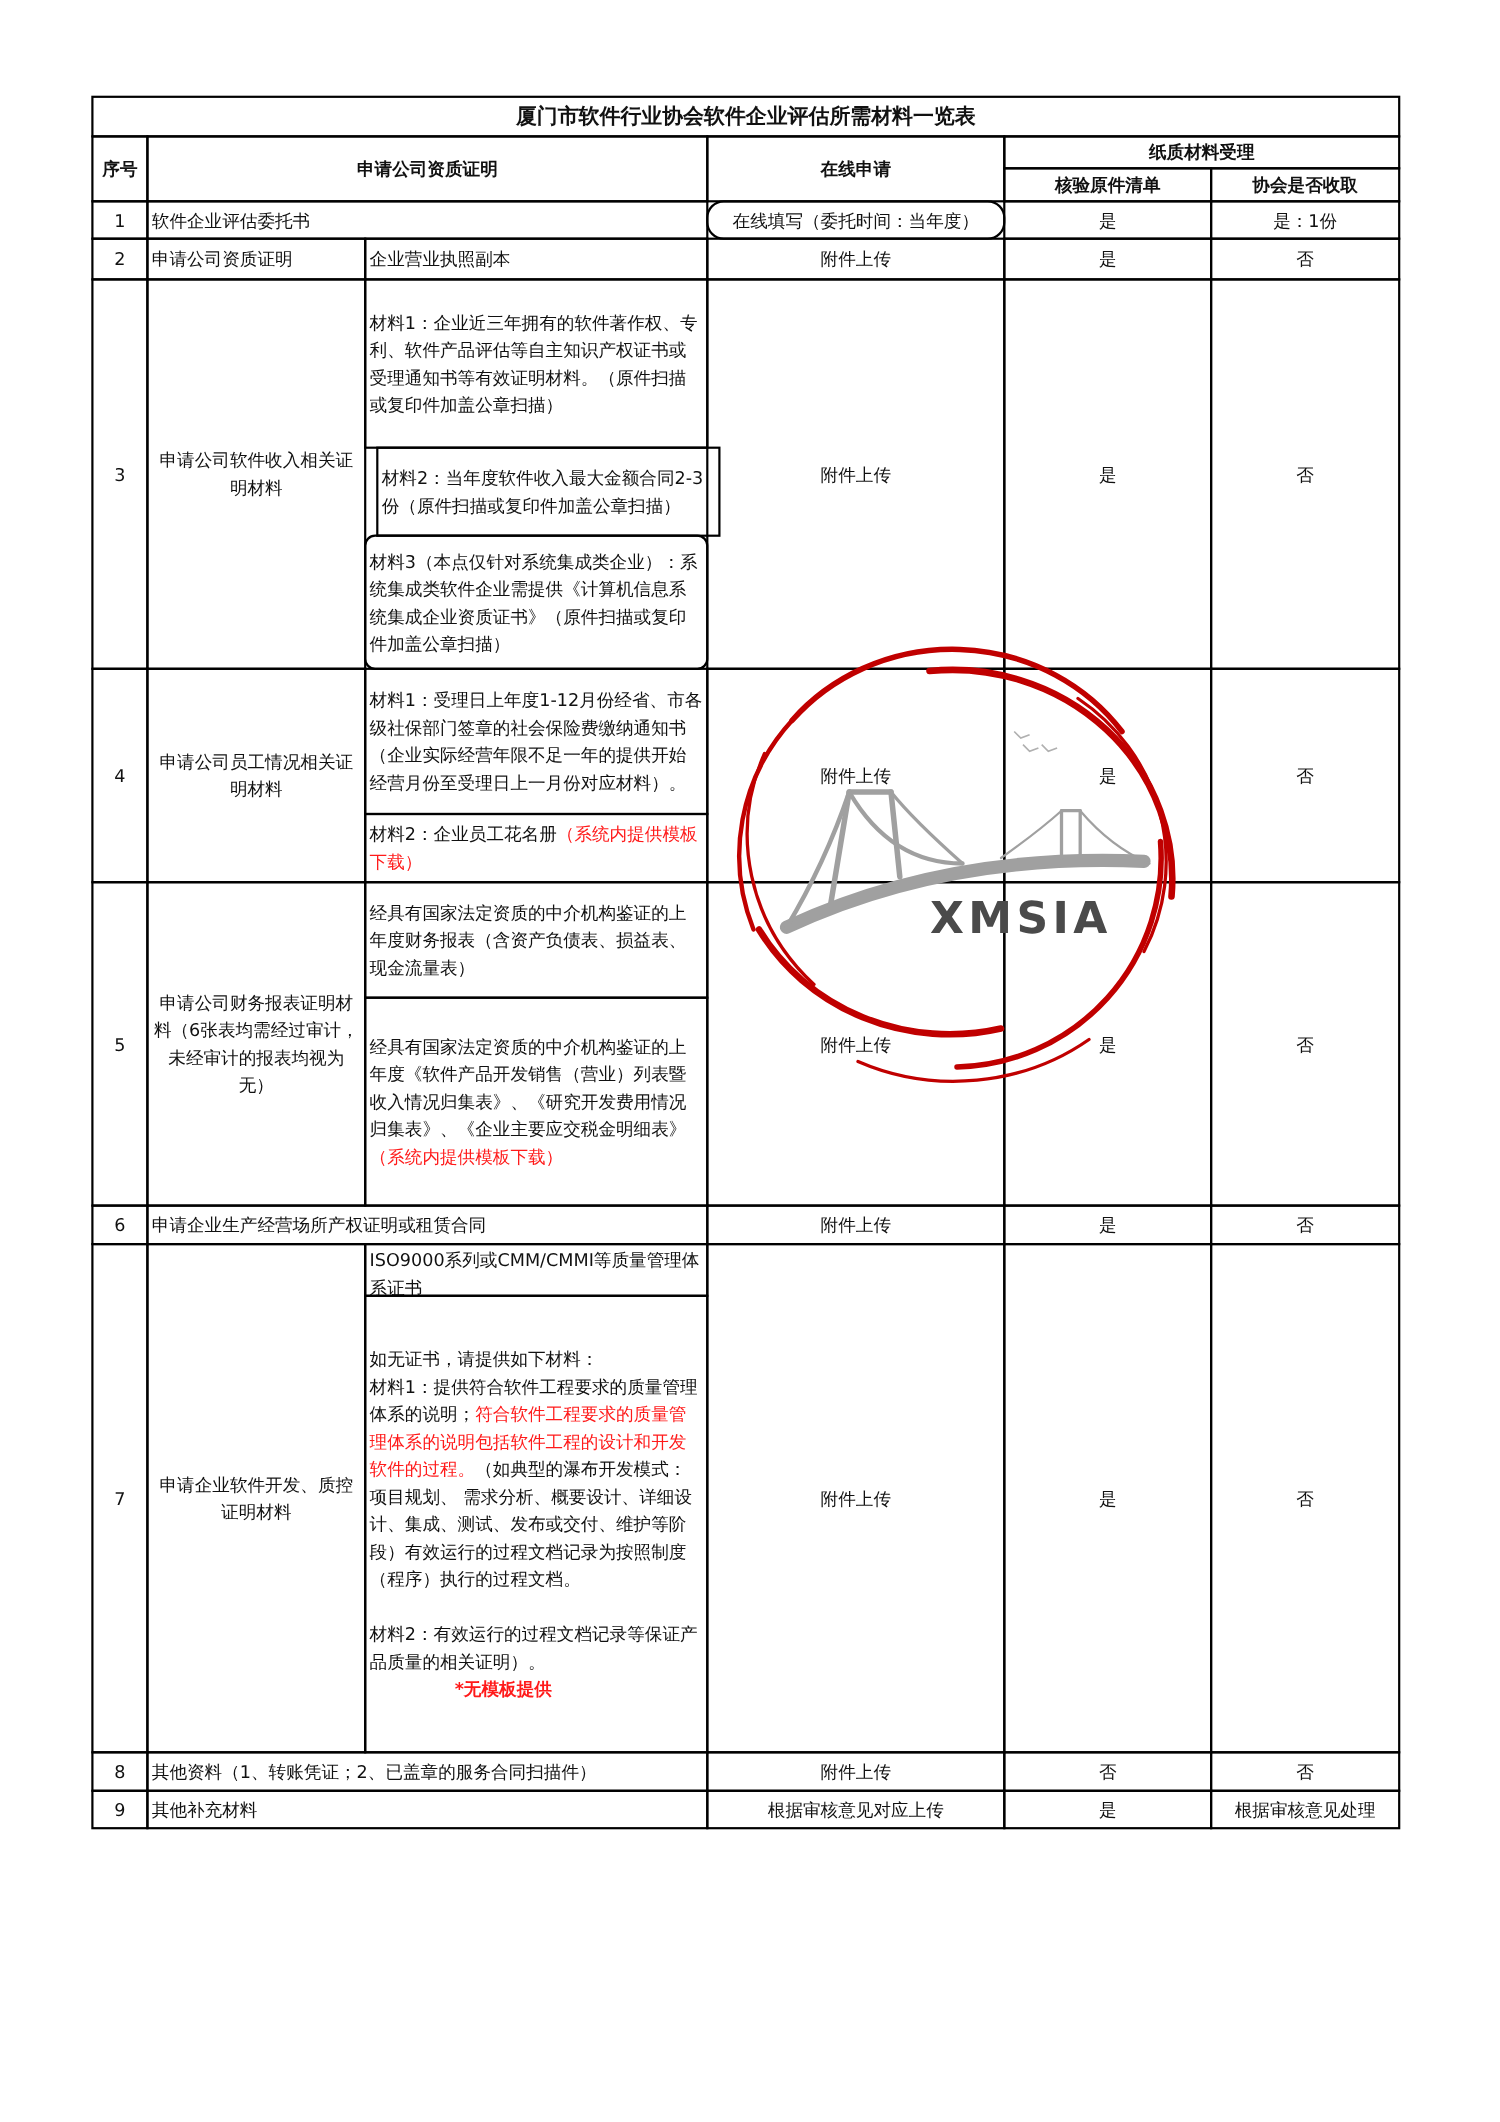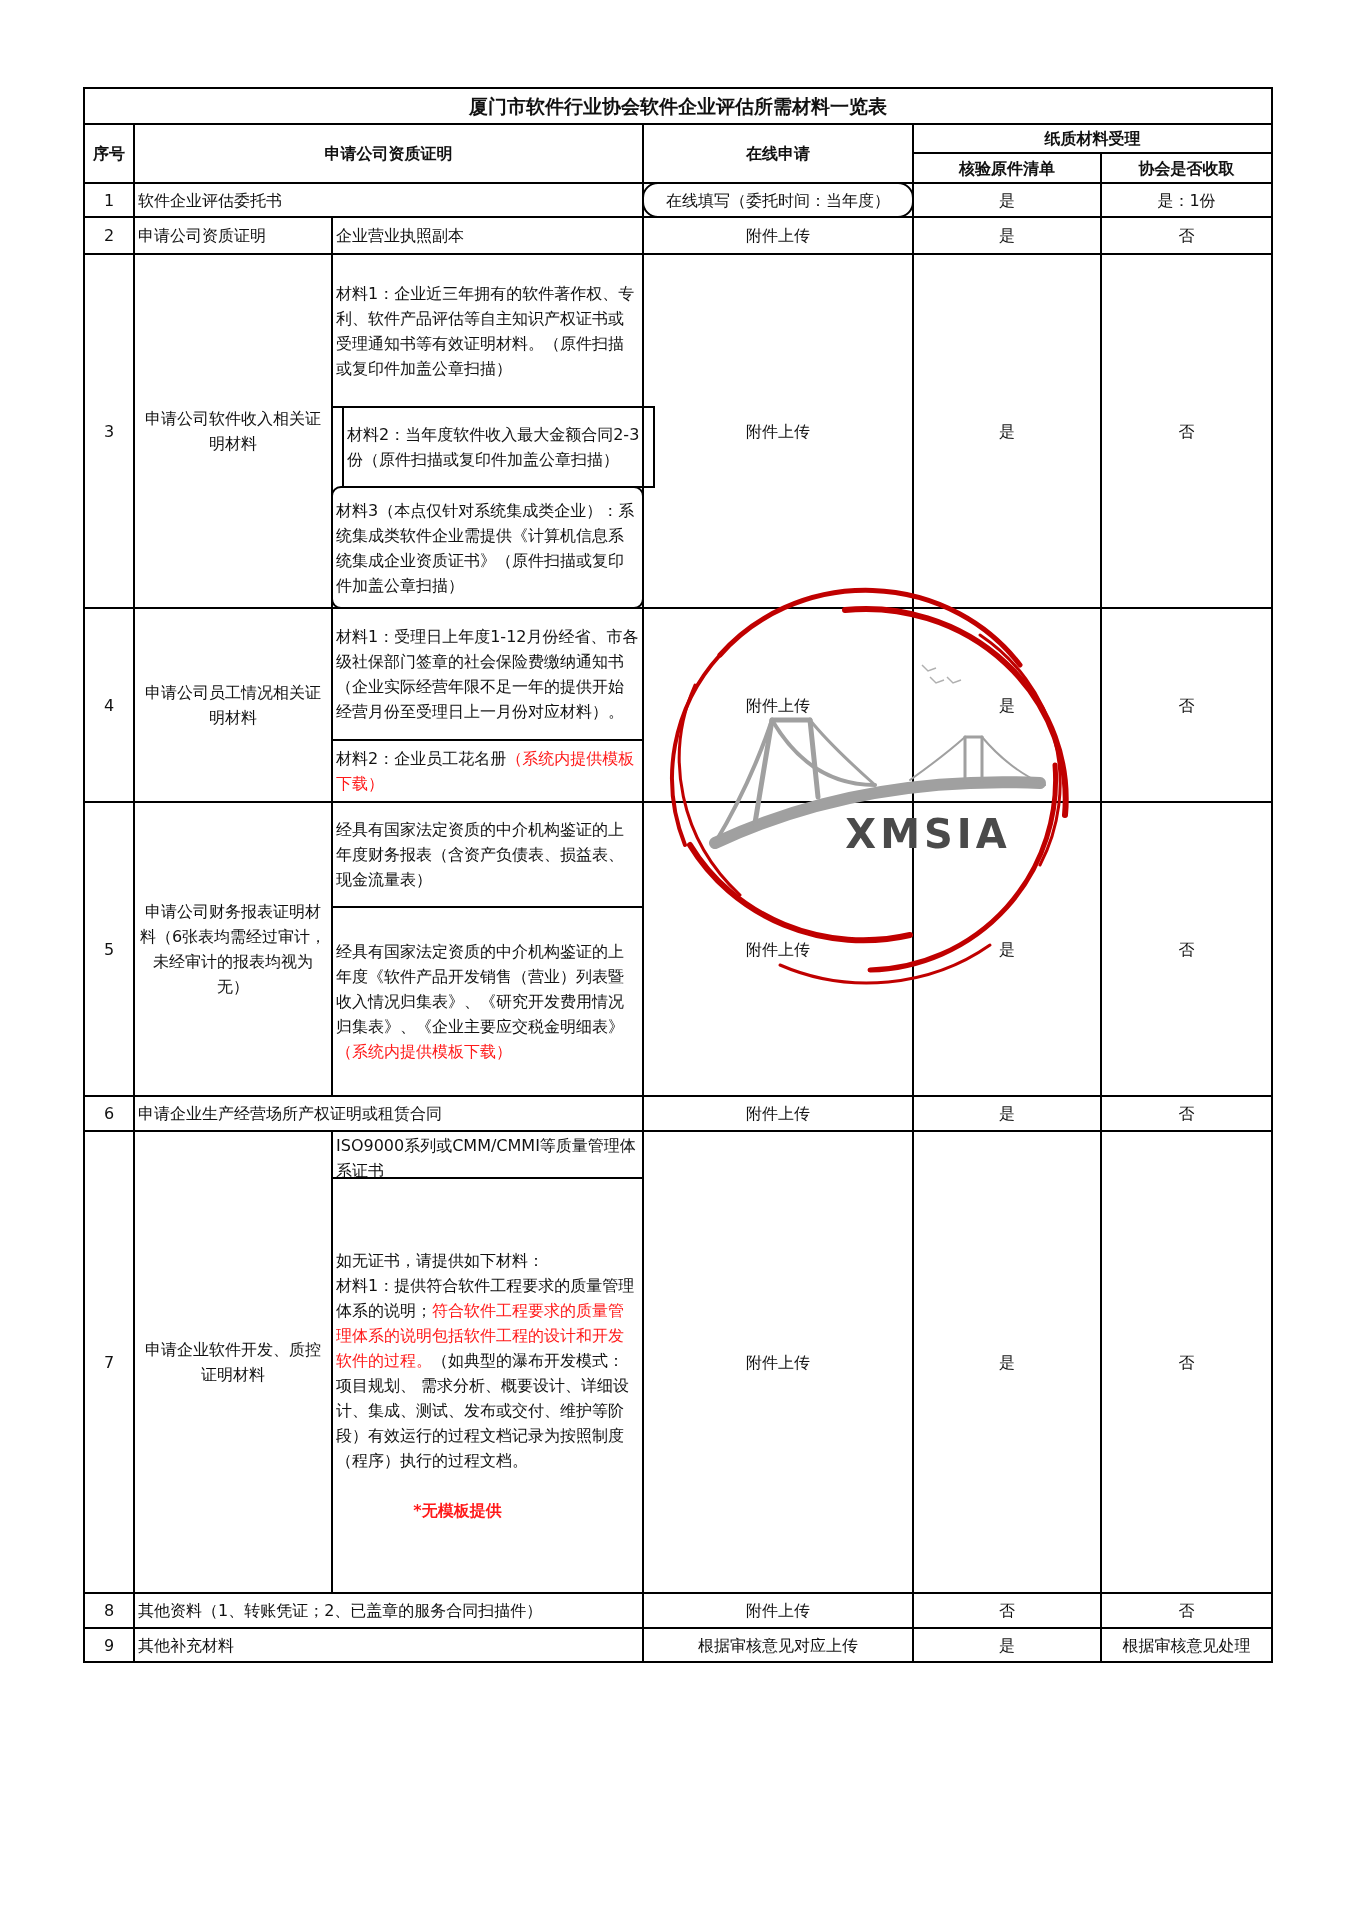--- a/index.html
+++ b/index.html
@@ -97,20 +97,21 @@
     <span class="wrap">申请企业软件开发、质控证明材料</span>
   </div>
 <div class="cell l" style="left:331px;top:1130px;width:313px;height:49px;align-items:flex-start;padding-top:1px;">
     <span class="wrap">ISO9000系列或CMM/CMMI等质量管理体系证书</span>
   </div>
 <div class="cell l" style="left:331px;top:1177px;width:313px;height:417px;">
   <span class="wrap">
     <span style="display:block">如无证书，请提供如下材料：</span>
     <span>材料1：提供符合软件工程要求的质量管理体系的说明；</span><span class="red">符合软件工程要求的质量管理体系的说明包括软件工程的设计和开发软件的过程。</span><span>（如典型的瀑布开发模式：项目规划、 需求分析、概要设计、详细设计、集成、测试、发布或交付、维护等阶段）有效运行的过程文档记录为按照制度（程序）执行的过程文档。</span>
     <span style="display:block;height:25px"></span>
+    <span style="display:block">材料2：有效运行的过程文档记录等保证产品质量的相关证明）。</span>
     <span style="display:block;text-align:center;padding-right:60px" class="redb">*无模板提供</span>
   </span>
 </div>
 <div class="cell c" style="left:642px;top:1130px;width:272px;height:464px;">附件上传</div>
 <div class="cell c" style="left:912px;top:1130px;width:190px;height:464px;">是</div>
 <div class="cell c" style="left:1100px;top:1130px;width:173px;height:464px;">否</div>
 
 <div class="cell c" style="left:83px;top:1592px;width:52px;height:37px;">8</div>
 <div class="cell l" style="left:133px;top:1592px;width:511px;height:37px;">其他资料（1、转账凭证；2、已盖章的服务合同扫描件）</div>
 <div class="cell c" style="left:642px;top:1592px;width:272px;height:37px;">附件上传</div>

